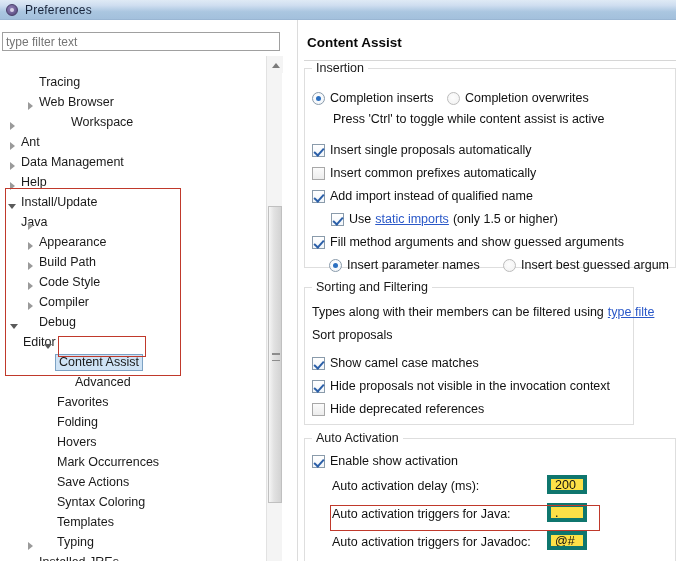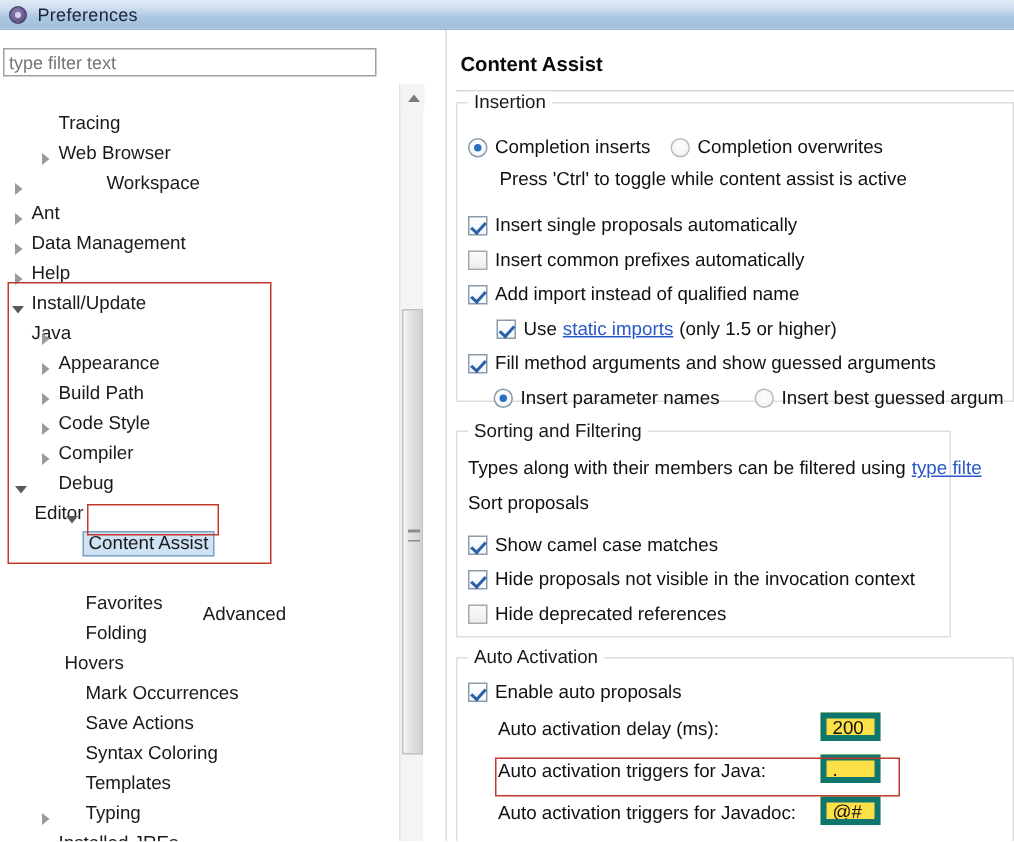--- a/index.html
+++ b/index.html
@@ -52,21 +52,21 @@
   }
 
   
   .left-pane {
     position: absolute; left: 0; top: 20px;
     width: 292px; height: 541px;
     background: #ffffff;
   }
   .filter-input {
     position: absolute; left: 2px; top: 12px;
-    width: 249px; height: 19px;
+    width: 278px; height: 19px;
     border: 1px solid #a0a0a0;
     background: #ffffff;
     font-family: "Liberation Sans", sans-serif;
     font-size: 12px;
     color: #8a8a8a;
     padding: 0 3px;
     line-height: 17px;
     outline: none;
   }
   .tree {
@@ -334,33 +334,33 @@
           <span class="tree-label">Debug</span>
         </div>
         <div class="tree-row" style="padding-left: 8px;">
           <span class="tw expanded"></span>
           <span class="tree-label">Editor</span>
         </div>
         <div class="tree-row selected" style="padding-left: 42px;">
           <span class="tw expanded"></span>
           <span class="tree-label">Content Assist</span>
         </div>
-        <div class="tree-row" style="padding-left: 60px; flex-direction: column;">
+        <div class="tree-row" style="padding-left: 60px;">
           <span class="tw "></span>
           <span class="tree-label">Advanced</span>
         </div>
         <div class="tree-row" style="padding-left: 42px;">
           <span class="tw "></span>
           <span class="tree-label">Favorites</span>
         </div>
         <div class="tree-row" style="padding-left: 42px;">
           <span class="tw "></span>
           <span class="tree-label">Folding</span>
         </div>
-        <div class="tree-row" style="padding-left: 28px;">
+        <div class="tree-row" style="padding-left: 42px;">
           <span class="tw "></span>
           <span class="tree-label">Hovers</span>
         </div>
         <div class="tree-row" style="padding-left: 42px;">
           <span class="tw "></span>
           <span class="tree-label">Mark Occurrences</span>
         </div>
         <div class="tree-row" style="padding-left: 42px;">
           <span class="tw "></span>
           <span class="tree-label">Save Actions</span>
@@ -477,21 +477,21 @@
       <span class="cb unchecked"></span>
       <span>Hide deprecated references</span>
     </div>
 
     <div class="group" style="left:6px; top:418px; width:372px; height:128px;">
       <div class="group-title">Auto Activation</div>
     </div>
 
     <div class="row" style="left:14px; top:434px;">
       <span class="cb checked"></span>
-      <span>Enable auto proposals</span>
+      <span>Enable show activation</span>
     </div>
 
     <div class="row" style="left:34px; top:459px;">
       <span>Auto activation delay (ms):</span>
     </div>
     <input class="tfield" style="left: 249px; top: 455px; width: 40px;" type="text" value="200">
 
     <div class="row" style="left:34px; top:487px;">
       <span>Auto activation triggers for Java:</span>
     </div>

